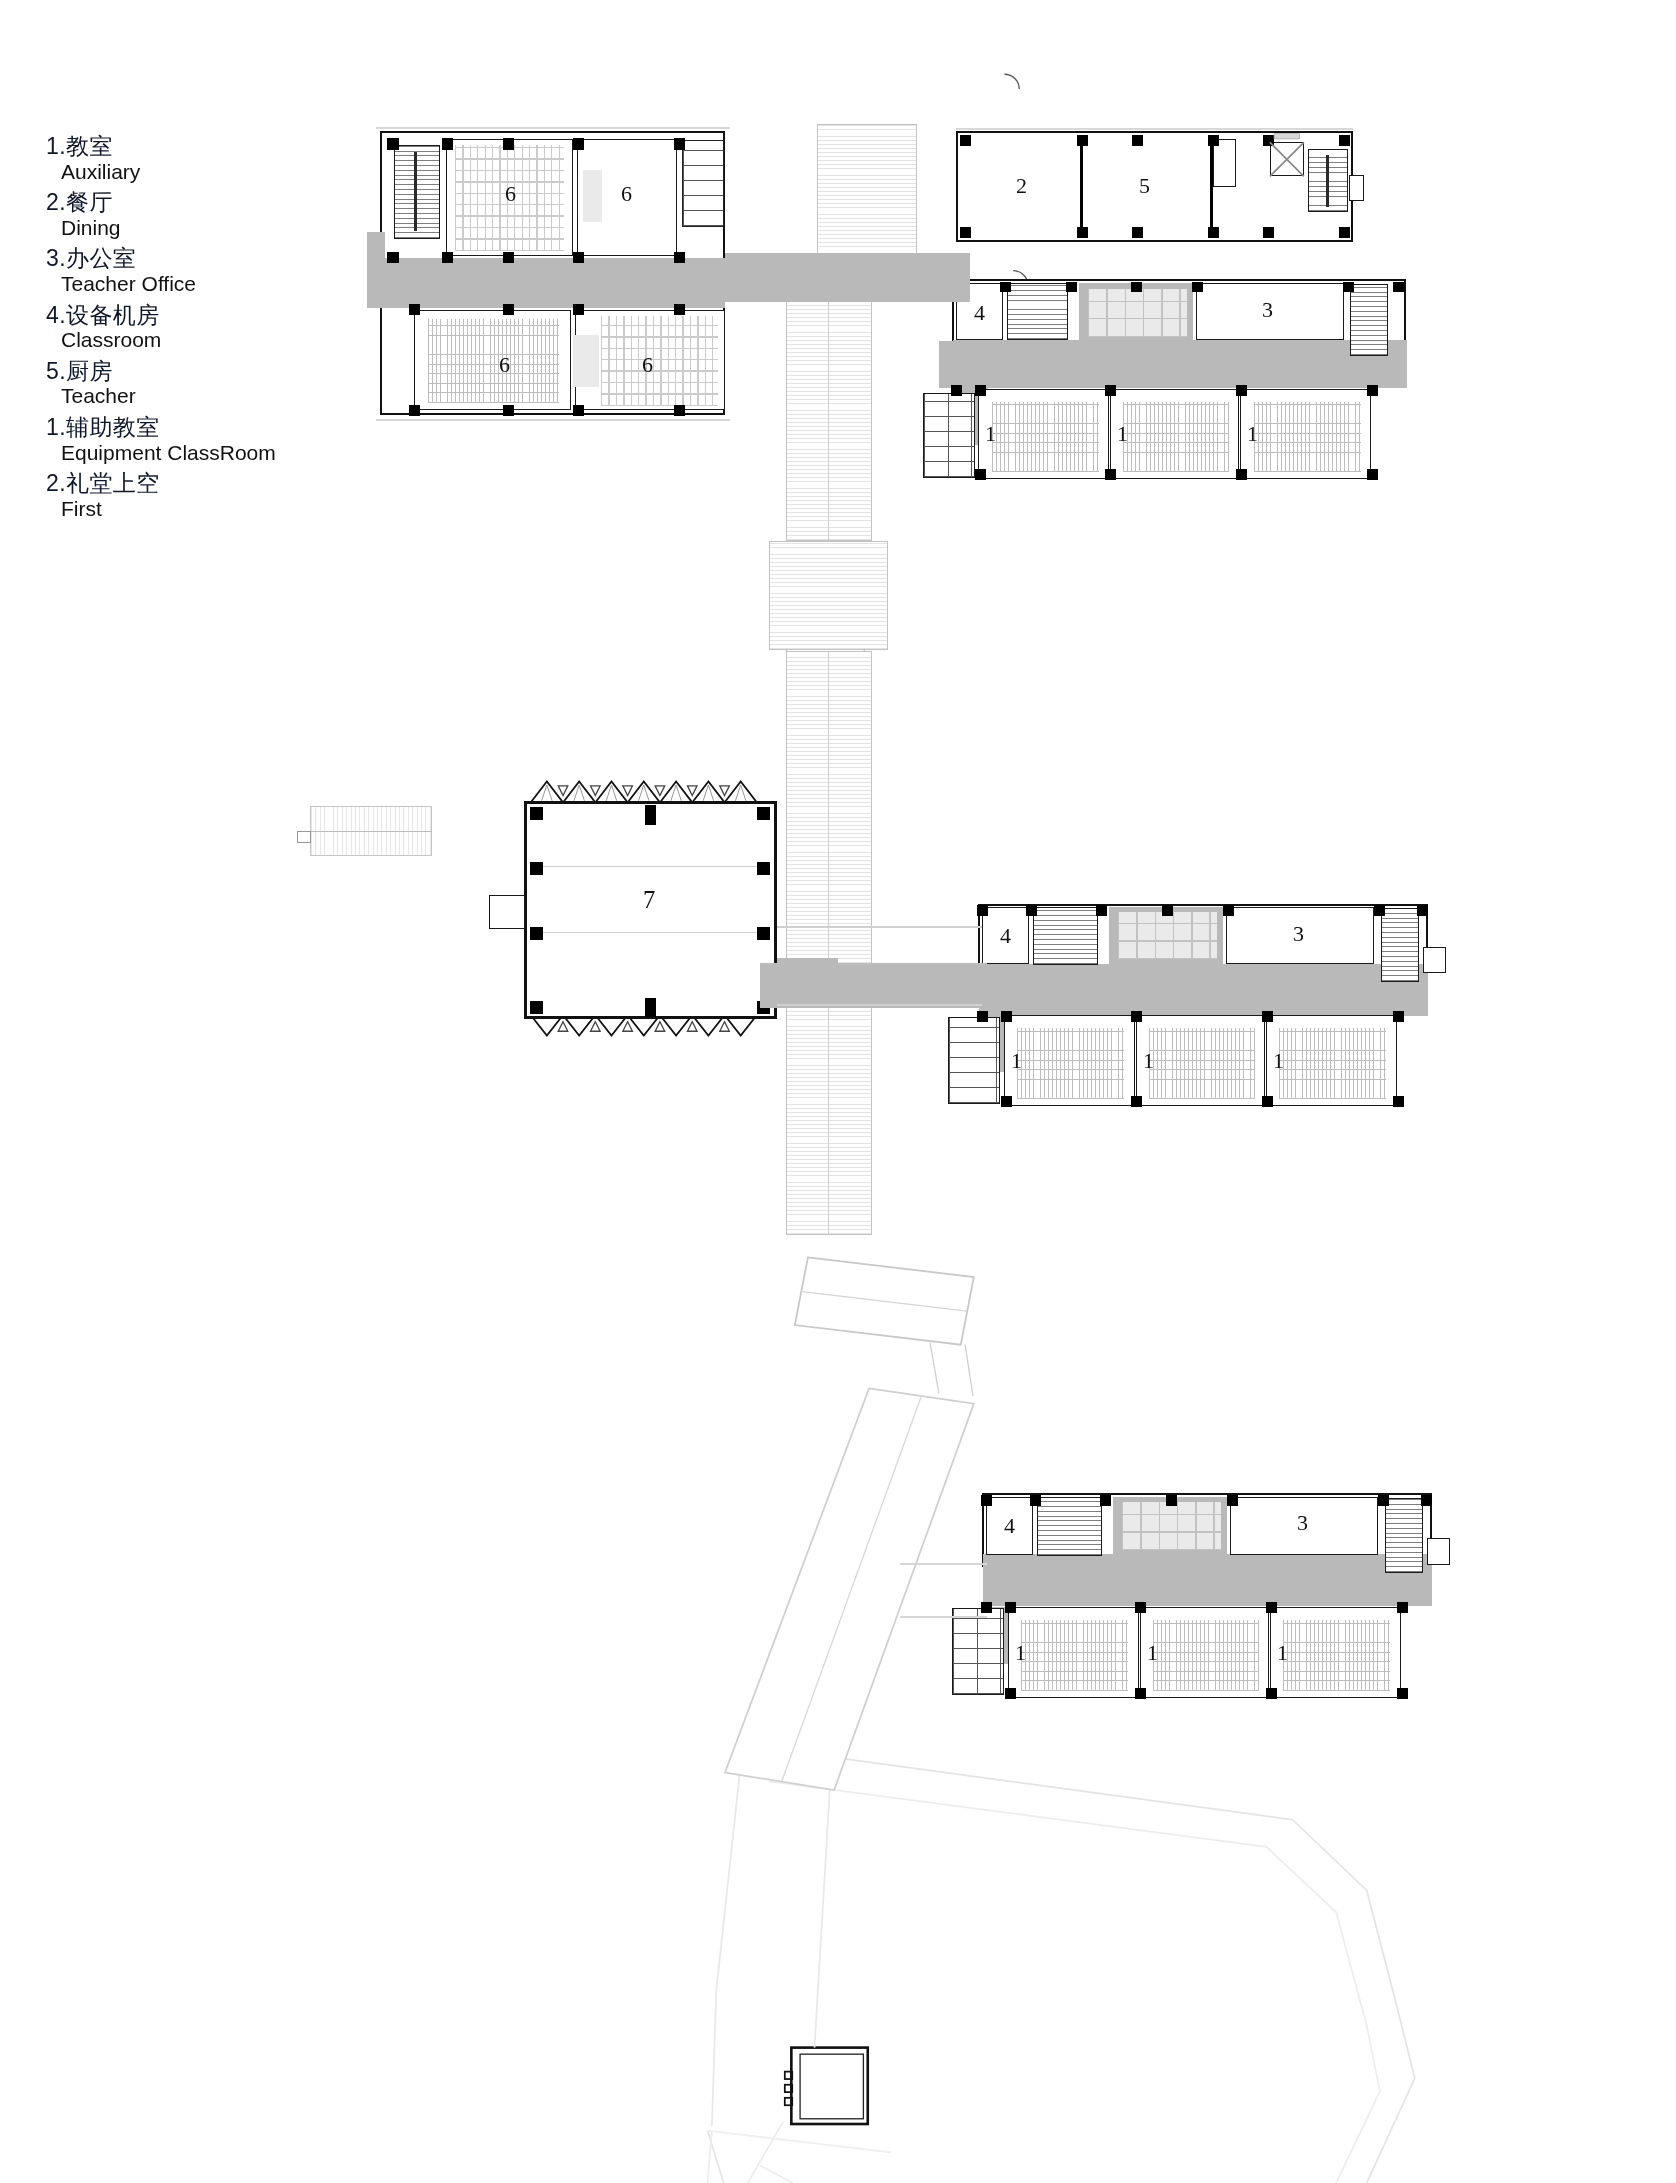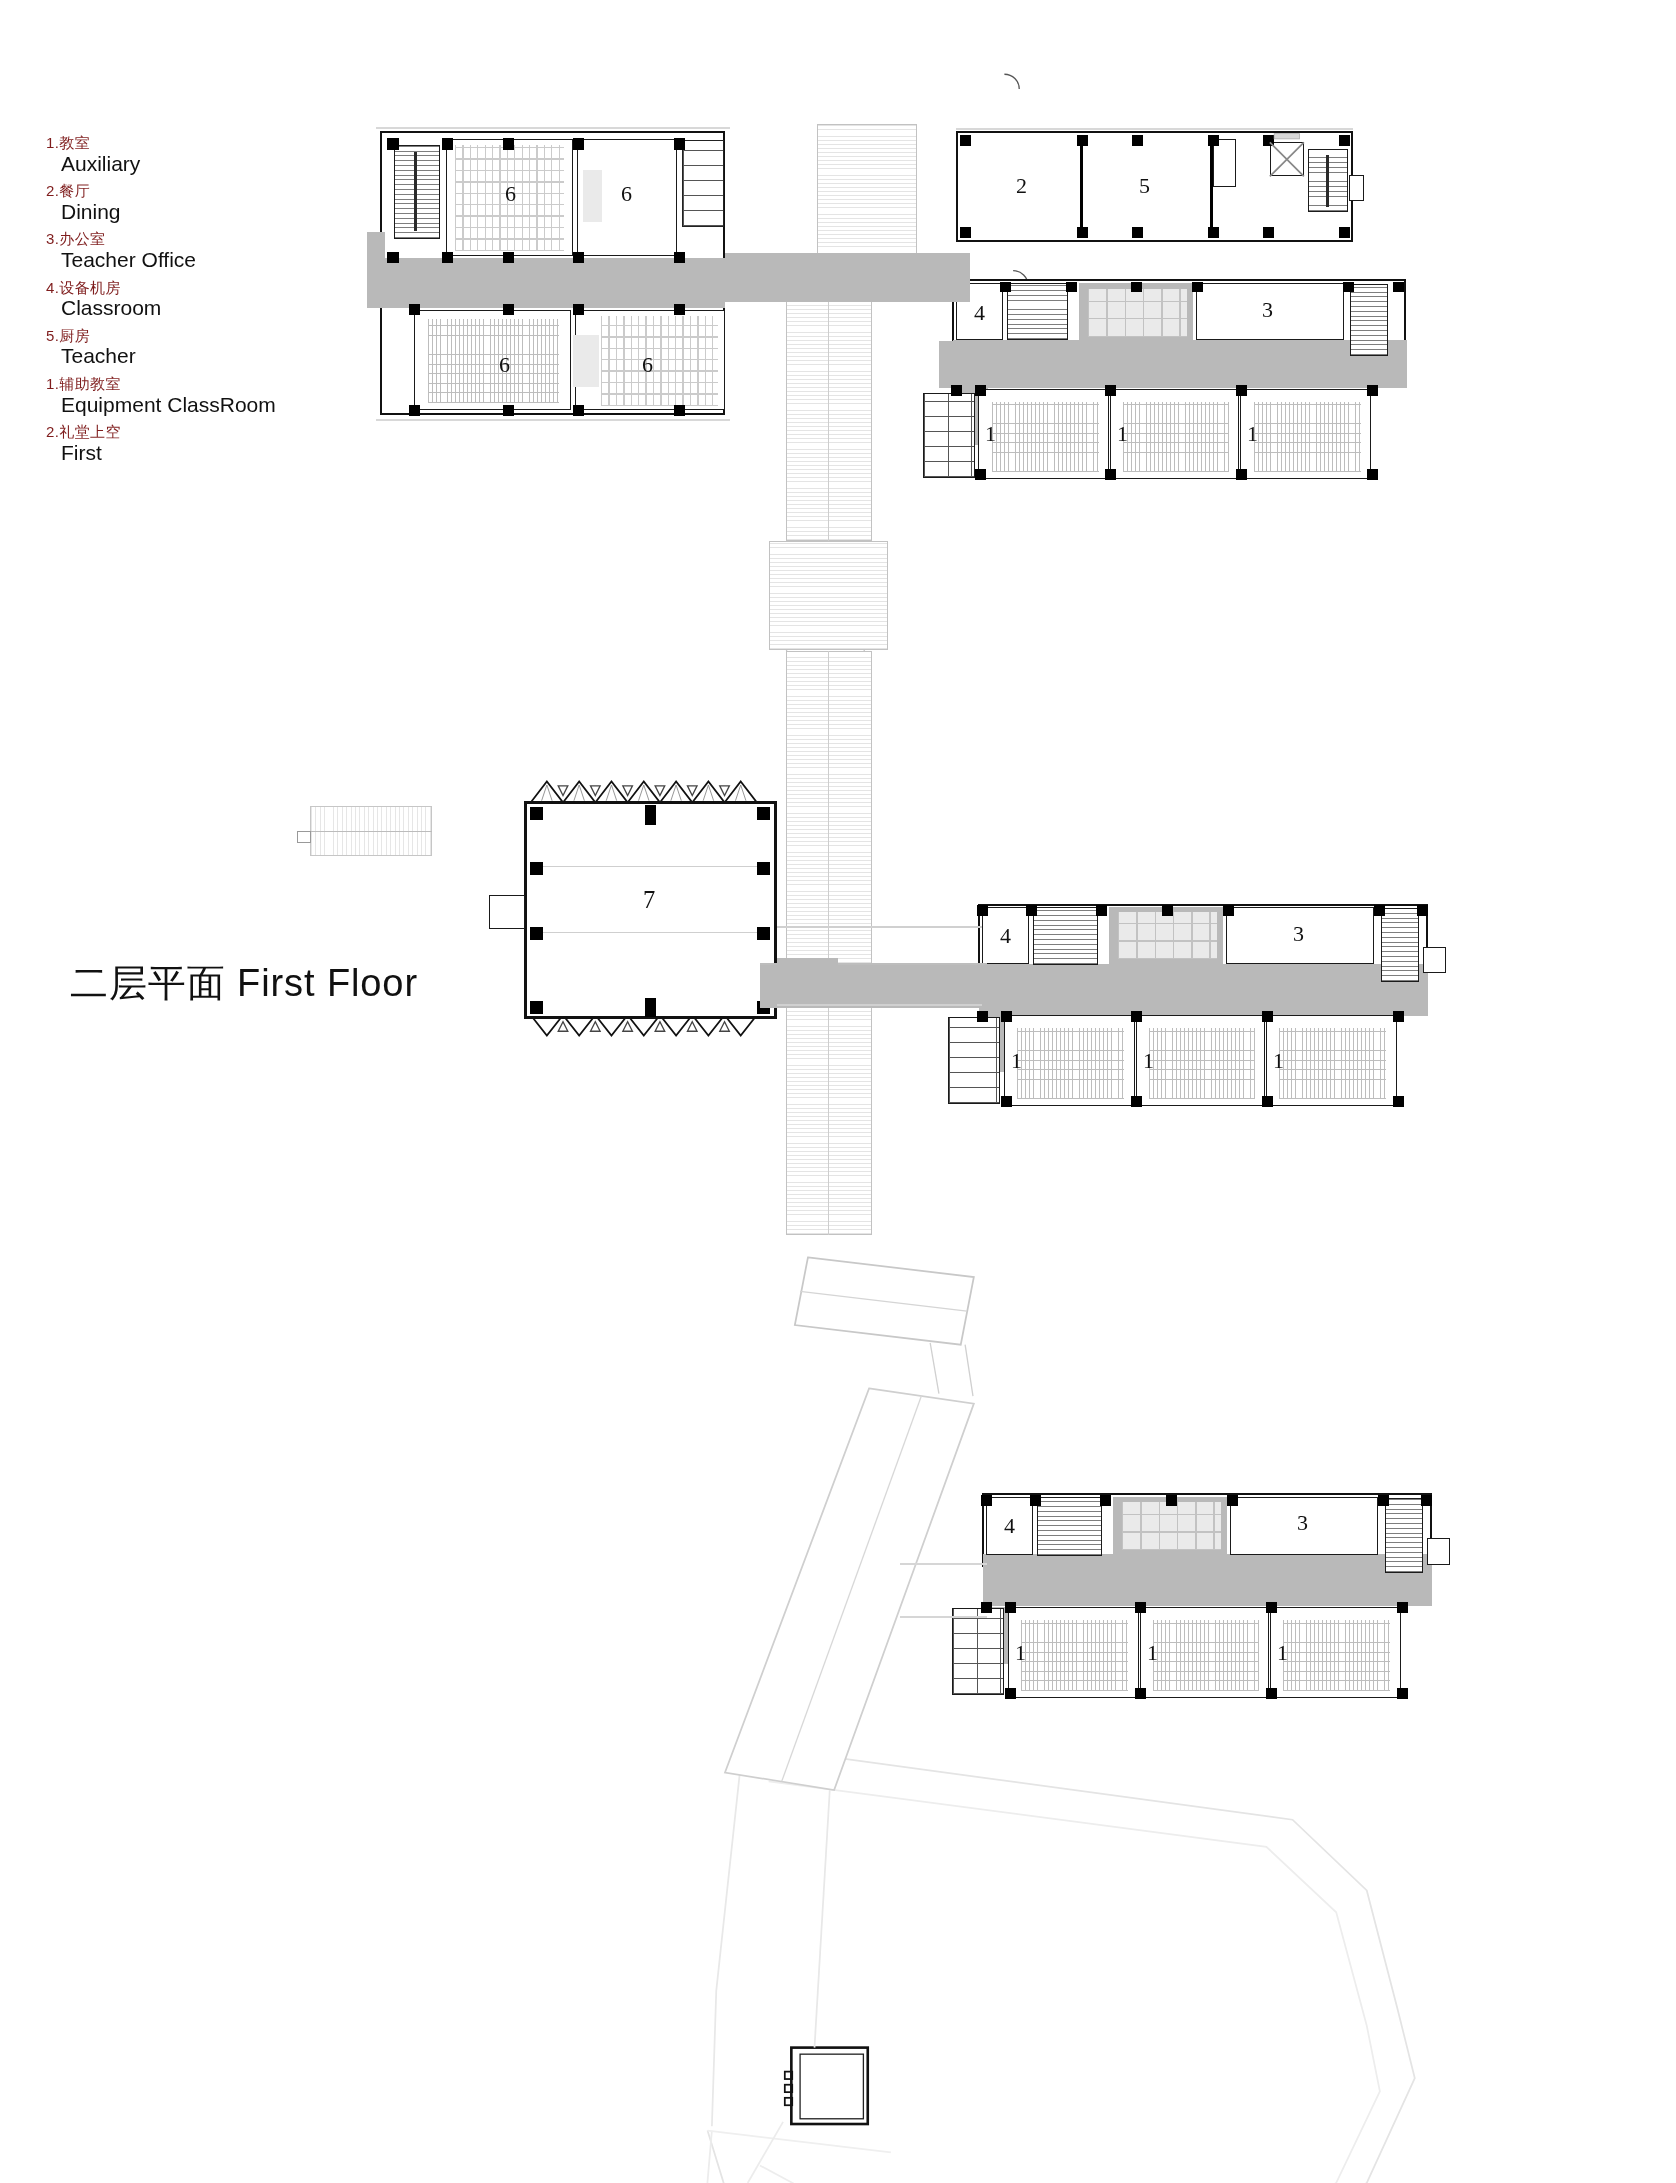--- a/index.html
+++ b/index.html
@@ -2,21 +2,21 @@
 <html style="font-size:7px"><head>
 <meta charset="utf-8">
 <style>
   html,body{margin:0;padding:0;background:#fff;}
   body{font-family:"Liberation Sans",sans-serif;}
   #page{position:relative;width:1677px;height:2372px;background:#fff;overflow:hidden;}
 
   
   #legend{position:absolute;left:46px;top:135px;width:314px;}
   .legend-row{line-height:1.0;}
-  .legend-cn{font-size:15px;color:#7f1d1d;letter-spacing:0.4px;white-space:nowrap;display:block;margin-bottom:2.6px;}
+  .legend-cn{font-size:23px;color:#0f172a;letter-spacing:0.4px;white-space:nowrap;display:block;margin-bottom:2.6px;}
   .legend-en{font-size:21px;color:#111;display:block;margin:0 0 9.6px 15px;white-space:nowrap;}
 
   
   #plan-title{position:absolute;left:70px;top:958px;font-size:38px;color:#111;white-space:nowrap;letter-spacing:0.9px;}
 
   
   .blk{position:absolute;box-sizing:border-box;}
   .wall{position:absolute;background:#000;}
   .wall-thin{position:absolute;background:#2a2a2a;}
   .hair{position:absolute;background:#d8d8d8;}
@@ -79,21 +79,20 @@
     <div class="legend-row">
       <span class="legend-cn">1.辅助教室</span>
       <span class="legend-en">  Equipment ClassRoom</span>
     </div>
     <div class="legend-row">
       <span class="legend-cn">2.礼堂上空</span>
       <span class="legend-en"> First</span>
     </div>
   </div>
 
-  <div id="plan-title">二层平面 First Floor</div>
 
   <svg class="svgwrap" viewBox="0 0 3840 5433">
 
     <path d="M1722,4000 L2960,4168 L3130,4330 L3200,4600 L3240,4760 L3130,5000 L2900,5140 L2560,5195 L2100,5160 L1810,5090 L1660,5010 L1620,4880" fill="none" stroke="#e4e4e4" stroke-width="4"></path>
     <path d="M1760,4080 L2900,4230 L3060,4380 L3130,4640 L3160,4790 L3060,5000 L2860,5090 L2540,5130 L2120,5100 L1870,5030 L1740,4960" fill="none" stroke="#ededed" stroke-width="4"></path>
     <path d="M1700,4005 L1640,4560 L1630,4870" fill="none" stroke="#e8e8e8" stroke-width="4"></path>
     <path d="M1630,4880 L1618,5020 L1700,5060" fill="none" stroke="#ececec" stroke-width="4"></path>
     <path d="M1620,4880 L2040,4930" fill="none" stroke="#efefef" stroke-width="4"></path>
     <path d="M1700,5060 L2400,5120" fill="none" stroke="#efefef" stroke-width="4"></path>
 

